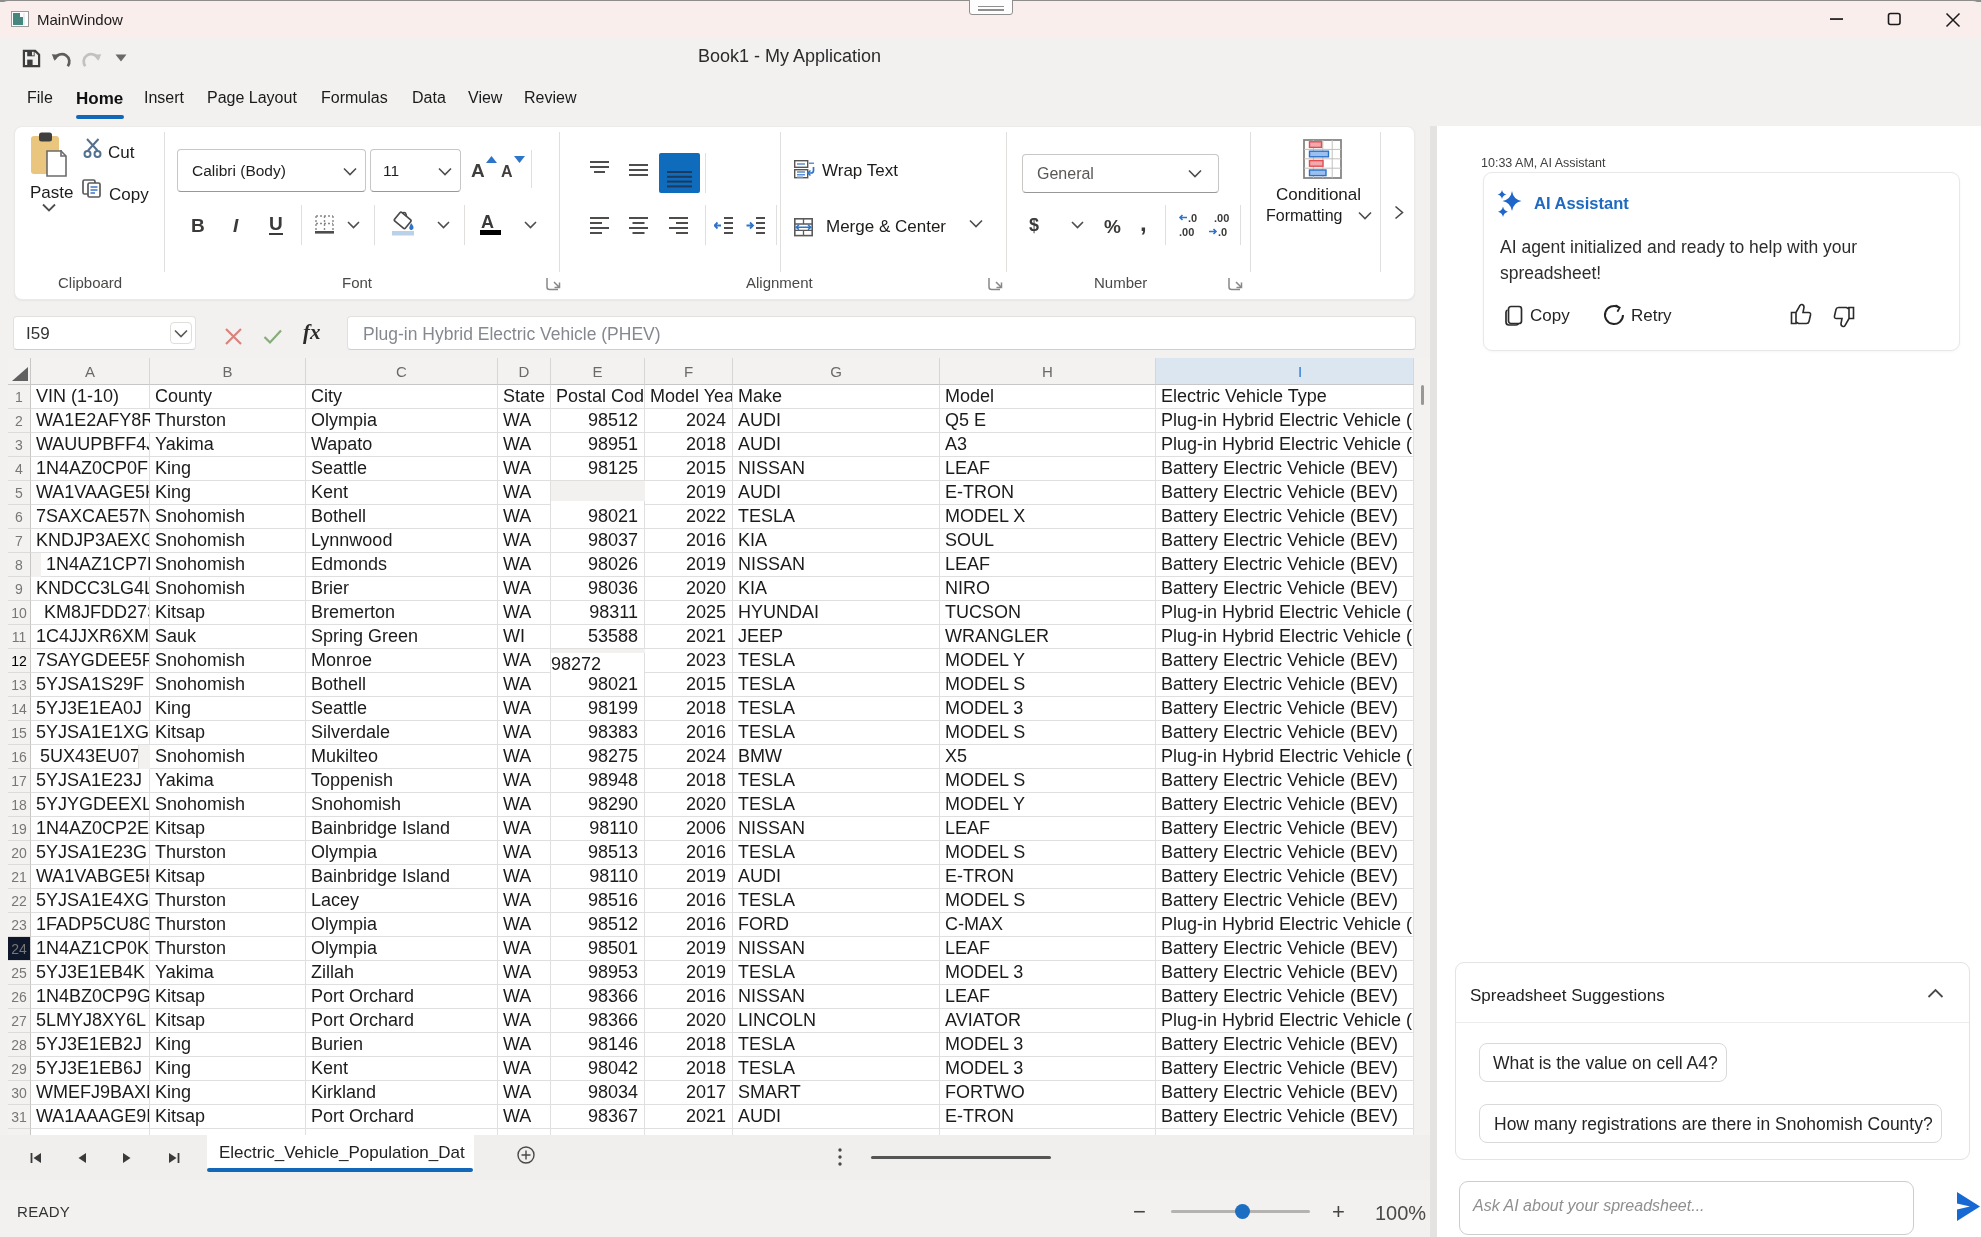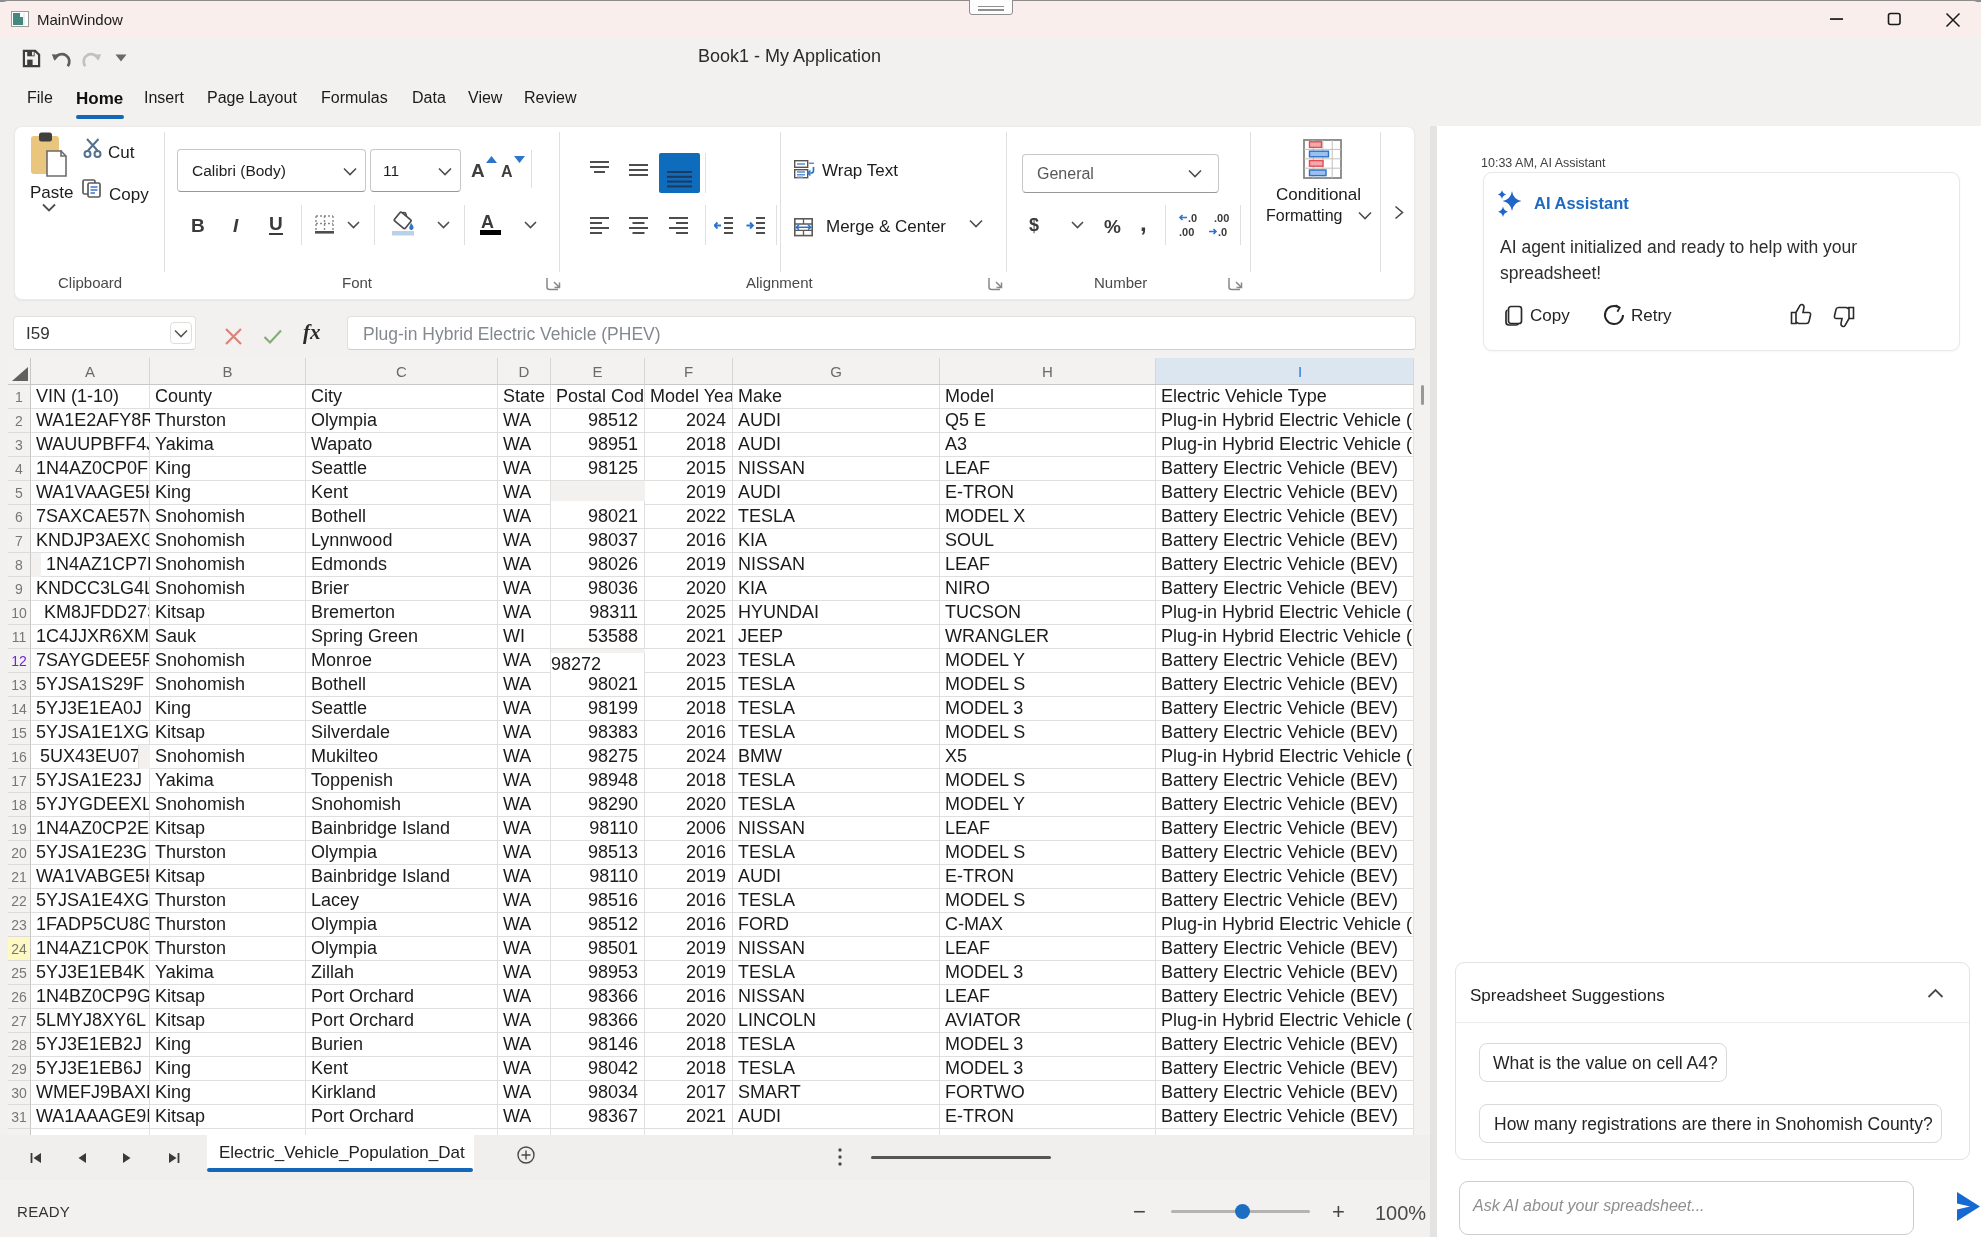--- a/index.html
+++ b/index.html
@@ -438,21 +438,21 @@
 <div class="abs" style="left:8px;top:625px;width:23px;height:24px;background:#f3f2f1;border-right:1px solid #c9c7c5;border-bottom:1px solid #dddbd9;color:#777;font-size:14px;line-height:24px;text-align:center;">11</div>
 <div class="abs cell" style="left:31px;top:625px;width:119px;height:24px;text-align:left;padding-left:5px;">1C4JJXR6XM</div>
 <div class="abs cell" style="left:150px;top:625px;width:156px;height:24px;text-align:left;padding-left:5px;">Sauk</div>
 <div class="abs cell" style="left:306px;top:625px;width:192px;height:24px;text-align:left;padding-left:5px;">Spring Green</div>
 <div class="abs cell" style="left:498px;top:625px;width:53px;height:24px;text-align:left;padding-left:5px;">WI</div>
 <div class="abs cell" style="left:551px;top:625px;width:94px;height:24px;text-align:right;padding-right:6px;">53588</div>
 <div class="abs cell" style="left:645px;top:625px;width:88px;height:24px;text-align:right;padding-right:6px;">2021</div>
 <div class="abs cell" style="left:733px;top:625px;width:207px;height:24px;text-align:left;padding-left:5px;">JEEP</div>
 <div class="abs cell" style="left:940px;top:625px;width:216px;height:24px;text-align:left;padding-left:5px;">WRANGLER</div>
 <div class="abs cell" style="left:1156px;top:625px;width:258px;height:24px;text-align:left;padding-left:5px;">Plug-in Hybrid Electric Vehicle (PHEV)</div>
-<div class="abs" style="left:8px;top:649px;width:23px;height:24px;background:#f3f2f1;border-right:1px solid #c9c7c5;border-bottom:1px solid #dddbd9;color:#6d28d9;font-size:14px;line-height:24px;text-align:center;">12</div>
+<div class="abs" style="left:8px;top:649px;width:23px;height:24px;background:#f3f2f1;border-right:1px solid #c9c7c5;border-bottom:1px solid #dddbd9;color:#000000;font-size:14px;line-height:24px;text-align:center;">12</div>
 <div class="abs cell" style="left:31px;top:649px;width:119px;height:24px;text-align:left;padding-left:5px;">7SAYGDEE5P</div>
 <div class="abs cell" style="left:150px;top:649px;width:156px;height:24px;text-align:left;padding-left:5px;">Snohomish</div>
 <div class="abs cell" style="left:306px;top:649px;width:192px;height:24px;text-align:left;padding-left:5px;">Monroe</div>
 <div class="abs cell" style="left:498px;top:649px;width:53px;height:24px;text-align:left;padding-left:5px;">WA</div>
 <div class="abs cell" style="left:551px;top:653px;width:94px;height:24px;text-align:left;padding-right:6px;">98272</div>
 <div class="abs cell" style="left:645px;top:649px;width:88px;height:24px;text-align:right;padding-right:6px;">2023</div>
 <div class="abs cell" style="left:733px;top:649px;width:207px;height:24px;text-align:left;padding-left:5px;">TESLA</div>
 <div class="abs cell" style="left:940px;top:649px;width:216px;height:24px;text-align:left;padding-left:5px;">MODEL Y</div>
 <div class="abs cell" style="left:1156px;top:649px;width:258px;height:24px;text-align:left;padding-left:5px;">Battery Electric Vehicle (BEV)</div>
 <div class="abs" style="left:8px;top:673px;width:23px;height:24px;background:#f3f2f1;border-right:1px solid #c9c7c5;border-bottom:1px solid #dddbd9;color:#777;font-size:14px;line-height:24px;text-align:center;">13</div>
@@ -558,21 +558,21 @@
 <div class="abs" style="left:8px;top:913px;width:23px;height:24px;background:#f3f2f1;border-right:1px solid #c9c7c5;border-bottom:1px solid #dddbd9;color:#777;font-size:14px;line-height:24px;text-align:center;">23</div>
 <div class="abs cell" style="left:31px;top:913px;width:119px;height:24px;text-align:left;padding-left:5px;">1FADP5CU8G</div>
 <div class="abs cell" style="left:150px;top:913px;width:156px;height:24px;text-align:left;padding-left:5px;">Thurston</div>
 <div class="abs cell" style="left:306px;top:913px;width:192px;height:24px;text-align:left;padding-left:5px;">Olympia</div>
 <div class="abs cell" style="left:498px;top:913px;width:53px;height:24px;text-align:left;padding-left:5px;">WA</div>
 <div class="abs cell" style="left:551px;top:913px;width:94px;height:24px;text-align:right;padding-right:6px;">98512</div>
 <div class="abs cell" style="left:645px;top:913px;width:88px;height:24px;text-align:right;padding-right:6px;">2016</div>
 <div class="abs cell" style="left:733px;top:913px;width:207px;height:24px;text-align:left;padding-left:5px;">FORD</div>
 <div class="abs cell" style="left:940px;top:913px;width:216px;height:24px;text-align:left;padding-left:5px;">C-MAX</div>
 <div class="abs cell" style="left:1156px;top:913px;width:258px;height:24px;text-align:left;padding-left:5px;">Plug-in Hybrid Electric Vehicle (PHEV)</div>
-<div class="abs" style="left:8px;top:937px;width:23px;height:24px;background:#fef9c3;border-right:1px solid #c9c7c5;border-bottom:1px solid #dddbd9;color:#777;font-size:14px;line-height:24px;text-align:center;">24</div>
+<div class="abs" style="left:8px;top:937px;width:23px;height:24px;background:#0f172a;border-right:1px solid #c9c7c5;border-bottom:1px solid #dddbd9;color:#777;font-size:14px;line-height:24px;text-align:center;">24</div>
 <div class="abs cell" style="left:31px;top:937px;width:119px;height:24px;text-align:left;padding-left:5px;">1N4AZ1CP0K</div>
 <div class="abs cell" style="left:150px;top:937px;width:156px;height:24px;text-align:left;padding-left:5px;">Thurston</div>
 <div class="abs cell" style="left:306px;top:937px;width:192px;height:24px;text-align:left;padding-left:5px;">Olympia</div>
 <div class="abs cell" style="left:498px;top:937px;width:53px;height:24px;text-align:left;padding-left:5px;">WA</div>
 <div class="abs cell" style="left:551px;top:937px;width:94px;height:24px;text-align:right;padding-right:6px;">98501</div>
 <div class="abs cell" style="left:645px;top:937px;width:88px;height:24px;text-align:right;padding-right:6px;">2019</div>
 <div class="abs cell" style="left:733px;top:937px;width:207px;height:24px;text-align:left;padding-left:5px;">NISSAN</div>
 <div class="abs cell" style="left:940px;top:937px;width:216px;height:24px;text-align:left;padding-left:5px;">LEAF</div>
 <div class="abs cell" style="left:1156px;top:937px;width:258px;height:24px;text-align:left;padding-left:5px;">Battery Electric Vehicle (BEV)</div>
 <div class="abs" style="left:8px;top:961px;width:23px;height:24px;background:#f3f2f1;border-right:1px solid #c9c7c5;border-bottom:1px solid #dddbd9;color:#777;font-size:14px;line-height:24px;text-align:center;">25</div>

